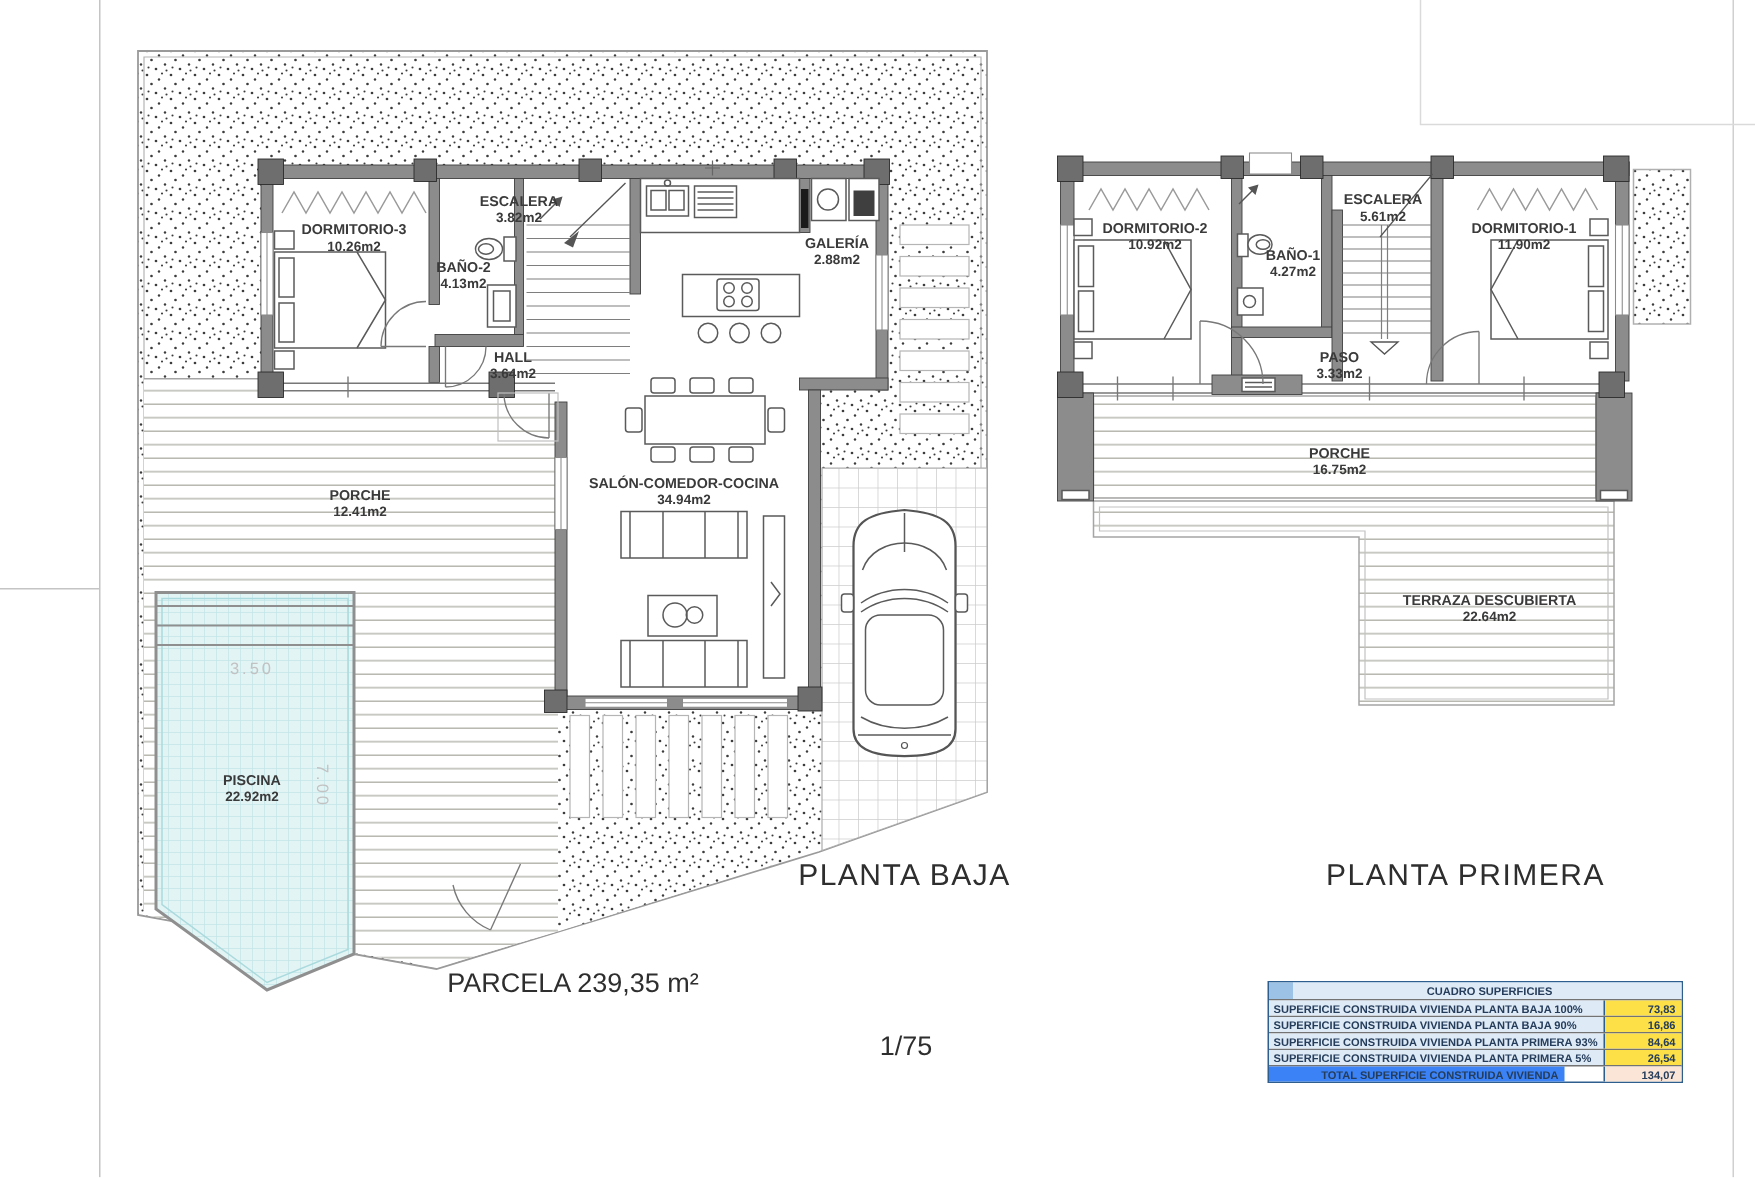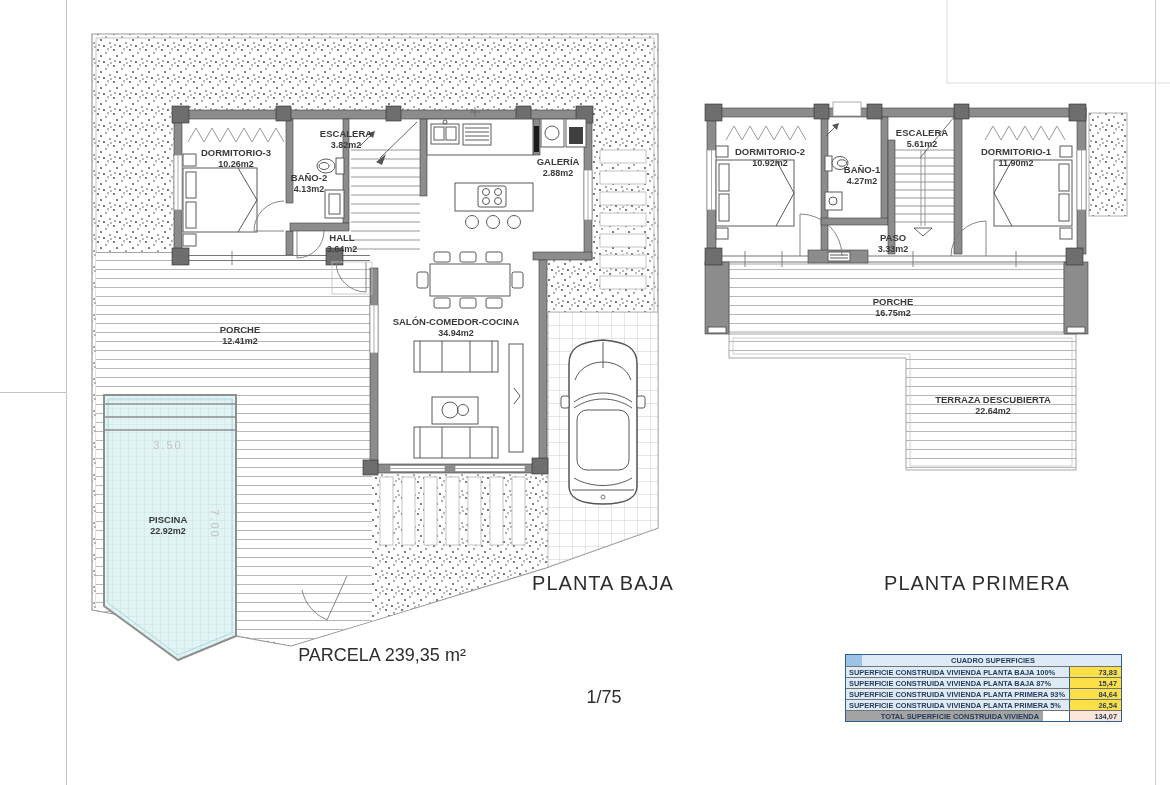--- a/index.html
+++ b/index.html
@@ -25,21 +25,21 @@
   
   .atable{position:absolute;left:845px;top:654px;width:277px;box-sizing:border-box;
           border:1px solid #2e5e8e;font-size:7.4px;font-weight:700;color:#253d5b;}
   .atable .tr{display:flex;height:11px;line-height:11px;border-top:1px solid #737373;box-sizing:border-box;}
   .atable .tr:first-child{border-top:none;}
   .atable .th{background:#9cc2e5;justify-content:center;text-align:center;padding-left:16px;}
   .atable .th .lab{width:100%;text-align:center;}
   .atable .lab{flex:1;background:#deeaf6;padding-left:3px;white-space:nowrap;overflow:hidden;}
   .atable .val{width:52px;background:#fde047;text-align:right;padding-right:4px;
                border-left:1px solid #2e5e8e;box-sizing:border-box;}
-  .atable .total .lab{background:#a3a3a3;text-align:right;padding-right:4px;}
+  .atable .total .lab{background:#3b82f6;text-align:right;padding-right:4px;}
   .atable .total .val{background:#fbe5d6;margin-left:26px;}
 </style>
 </head>
 <body>
 
 <div class="page">
 <svg width="1170" height="785" viewBox="0 0 1170 785">
   <defs>
     <pattern id="dots" width="16" height="16" patternUnits="userSpaceOnUse">
       <rect width="16" height="16" fill="#ffffff"></rect>
@@ -445,22 +445,22 @@
 
 <div class="atable">
   <div class="tr th">
     <div class="lab">CUADRO SUPERFICIES</div>
   </div>
   <div class="tr">
     <div class="lab">SUPERFICIE CONSTRUIDA VIVIENDA PLANTA BAJA 100%</div>
     <div class="val">73,83</div>
   </div>
   <div class="tr">
-    <div class="lab">SUPERFICIE CONSTRUIDA VIVIENDA PLANTA BAJA 87%</div>
-    <div class="val">15,47</div>
+    <div class="lab">SUPERFICIE CONSTRUIDA VIVIENDA PLANTA BAJA 90%</div>
+    <div class="val">16,86</div>
   </div>
   <div class="tr">
     <div class="lab">SUPERFICIE CONSTRUIDA VIVIENDA PLANTA PRIMERA 93%</div>
     <div class="val">84,64</div>
   </div>
   <div class="tr">
     <div class="lab">SUPERFICIE CONSTRUIDA VIVIENDA PLANTA PRIMERA 5%</div>
     <div class="val">26,54</div>
   </div>
   <div class="tr total">

